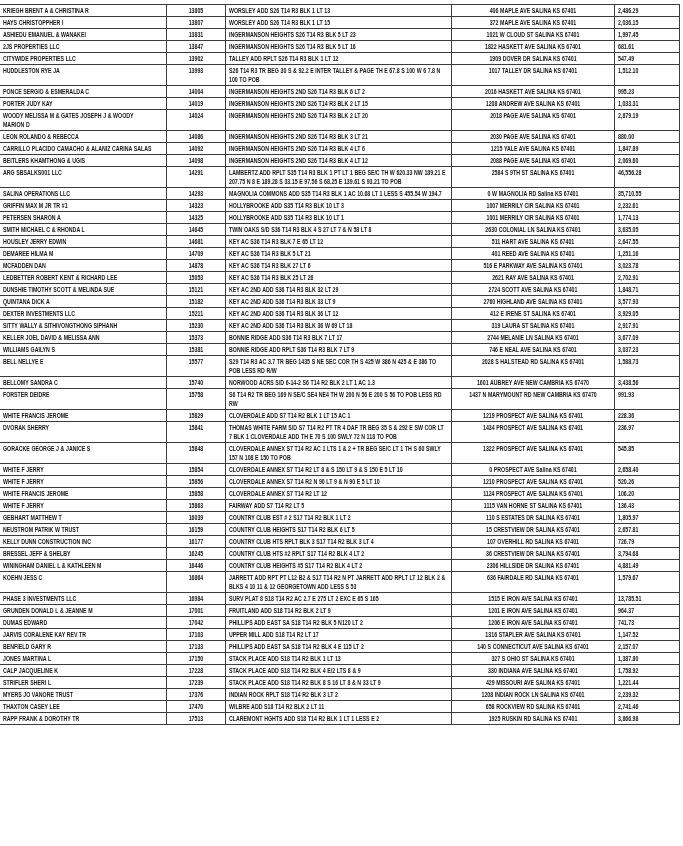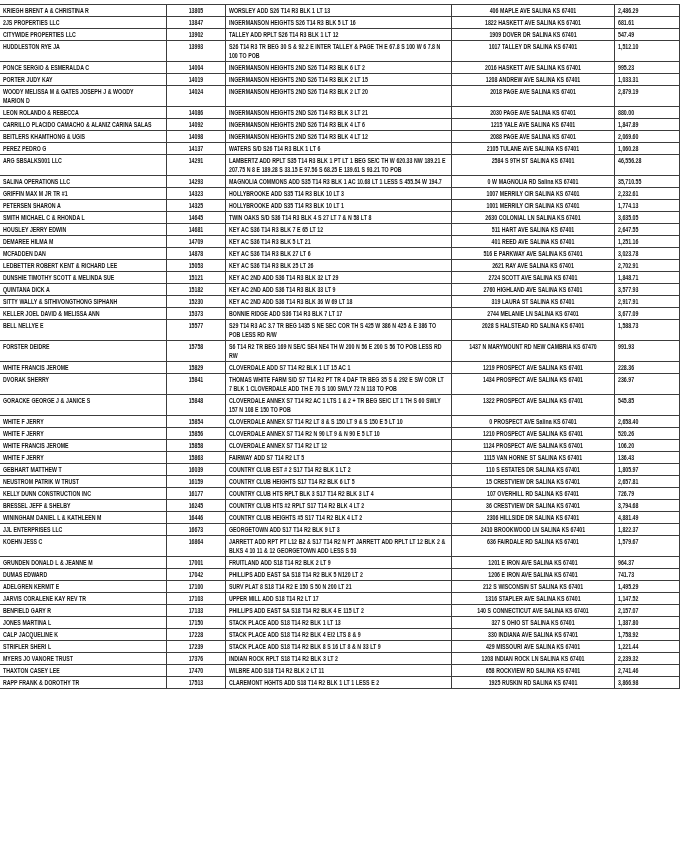--- a/index.html
+++ b/index.html
@@ -67,21 +67,55 @@
           <span class="cnd">WORSLEY ADD S26 T14 R3 BLK 1 LT 13</span>
         </td>
     <td class="c-addr center">
           <span class="cnd">406 MAPLE AVE SALINA KS 67401</span>
         </td>
     <td class="c-amt">
           <span class="cnd">2,486.29</span>
         </td>
   </tr>
 
-
+  <tr>
+    <td class="c-name">
+          <span class="cnd">HAYS CHRISTOPPHER I</span>
+        </td>
+    <td class="c-id center">
+          <span class="cnd">13807</span>
+        </td>
+    <td class="c-legal">
+          <span class="cnd">WORSLEY ADD S26 T14 R3 BLK 1 LT 15</span>
+        </td>
+    <td class="c-addr center">
+          <span class="cnd">372 MAPLE AVE SALINA KS 67401</span>
+        </td>
+    <td class="c-amt">
+          <span class="cnd">2,036.15</span>
+        </td>
+  </tr>
+
+  <tr>
+    <td class="c-name">
+          <span class="cnd">ASHIEDU EMANUEL &amp; WANAKEI</span>
+        </td>
+    <td class="c-id center">
+          <span class="cnd">13831</span>
+        </td>
+    <td class="c-legal">
+          <span class="cnd">INGERMANSON HEIGHTS S26 T14 R3 BLK 5 LT 23</span>
+        </td>
+    <td class="c-addr center">
+          <span class="cnd">1021 W CLOUD ST SALINA KS 67401</span>
+        </td>
+    <td class="c-amt">
+          <span class="cnd">1,997.45</span>
+        </td>
+  </tr>
 
   <tr>
     <td class="c-name">
           <span class="cnd">2JS PROPERTIES LLC</span>
         </td>
     <td class="c-id center">
           <span class="cnd">13847</span>
         </td>
     <td class="c-legal">
           <span class="cnd">INGERMANSON HEIGHTS S26 T14 R3 BLK 5 LT 16</span>
@@ -231,37 +265,20 @@
           <span class="cnd">INGERMANSON HEIGHTS 2ND S26 T14 R3 BLK 4 LT 12</span>
         </td>
     <td class="c-addr center">
           <span class="cnd">2088 PAGE AVE SALINA KS 67401</span>
         </td>
     <td class="c-amt">
           <span class="cnd">2,069.60</span>
         </td>
   </tr>
 
-  <tr>
-    <td class="c-name">
-          <span class="cnd">PEREZ PEDRO G</span>
-        </td>
-    <td class="c-id center">
-          <span class="cnd">14137</span>
-        </td>
-    <td class="c-legal">
-          <span class="cnd">WATERS S/D S26 T14 R3 BLK 1 LT 6</span>
-        </td>
-    <td class="c-addr center">
-          <span class="cnd">2105 TULANE AVE SALINA KS 67401</span>
-        </td>
-    <td class="c-amt">
-          <span class="cnd">1,060.28</span>
-        </td>
-  </tr>
 
 
   <tr>
     <td class="c-name">
           <span class="cnd">ARG SBSALKS001 LLC</span>
         </td>
     <td class="c-id center">
           <span class="cnd">14291</span>
         </td>
     <td class="c-legal">
@@ -448,20 +465,37 @@
           <span class="cnd">KEY AC 2ND ADD S36 T14 R3 BLK 33 LT 9</span>
         </td>
     <td class="c-addr center">
           <span class="cnd">2760 HIGHLAND AVE SALINA KS 67401</span>
         </td>
     <td class="c-amt">
           <span class="cnd">3,577.93</span>
         </td>
   </tr>
 
+  <tr>
+    <td class="c-name">
+          <span class="cnd">DEXTER INVESTMENTS LLC</span>
+        </td>
+    <td class="c-id center">
+          <span class="cnd">15211</span>
+        </td>
+    <td class="c-legal">
+          <span class="cnd">KEY AC 2ND ADD S36 T14 R3 BLK 36 LT 12</span>
+        </td>
+    <td class="c-addr center">
+          <span class="cnd">412 E IRENE ST SALINA KS 67401</span>
+        </td>
+    <td class="c-amt">
+          <span class="cnd">3,929.05</span>
+        </td>
+  </tr>
 
   <tr>
     <td class="c-name">
           <span class="cnd">SITTY WALLY &amp; SITHIVONGTHONG SIPHANH</span>
         </td>
     <td class="c-id center">
           <span class="cnd">15230</span>
         </td>
     <td class="c-legal">
           <span class="cnd">KEY AC 2ND ADD S36 T14 R3 BLK 36 W 69 LT 18</span>
@@ -486,39 +520,73 @@
           <span class="cnd">BONNIE RIDGE ADD S36 T14 R3 BLK 7 LT 17</span>
         </td>
     <td class="c-addr center">
           <span class="cnd">2744 MELANIE LN SALINA KS 67401</span>
         </td>
     <td class="c-amt">
           <span class="cnd">3,677.09</span>
         </td>
   </tr>
 
+  <tr>
+    <td class="c-name">
+          <span class="cnd">WILLIAMS GAILYN S</span>
+        </td>
+    <td class="c-id center">
+          <span class="cnd">15381</span>
+        </td>
+    <td class="c-legal">
+          <span class="cnd">BONNIE RIDGE ADD RPLT S36 T14 R3 BLK 7 LT 9</span>
+        </td>
+    <td class="c-addr center">
+          <span class="cnd">746 E NEAL AVE SALINA KS 67401</span>
+        </td>
+    <td class="c-amt">
+          <span class="cnd">3,037.23</span>
+        </td>
+  </tr>
 
   <tr>
     <td class="c-name">
           <span class="cnd">BELL NELLYE E</span>
         </td>
     <td class="c-id center">
           <span class="cnd">15577</span>
         </td>
     <td class="c-legal">
           <span class="cnd">S29 T14 R3 AC 3.7 TR BEG 1435 S NE SEC COR TH S 425 W 386 N 425 &amp; E 386 TO POB LESS RD R/W</span>
         </td>
     <td class="c-addr center">
           <span class="cnd">2028 S HALSTEAD RD SALINA KS 67401</span>
         </td>
     <td class="c-amt">
           <span class="cnd">1,588.73</span>
         </td>
   </tr>
 
+  <tr>
+    <td class="c-name">
+          <span class="cnd">BELLOMY SANDRA C</span>
+        </td>
+    <td class="c-id center">
+          <span class="cnd">15740</span>
+        </td>
+    <td class="c-legal">
+          <span class="cnd">NORWOOD ACRS S/D 6-14-2 S6 T14 R2 BLK 2 LT 1 AC 1.3</span>
+        </td>
+    <td class="c-addr center">
+          <span class="cnd">1601 AUBREY AVE NEW CAMBRIA KS 67470</span>
+        </td>
+    <td class="c-amt">
+          <span class="cnd">3,438.56</span>
+        </td>
+  </tr>
 
   <tr>
     <td class="c-name">
           <span class="cnd">FORSTER DEIDRE</span>
         </td>
     <td class="c-id center">
           <span class="cnd">15758</span>
         </td>
     <td class="c-legal">
           <span class="cnd">S6 T14 R2 TR BEG 169 N SE/C SE4 NE4 TH W 200 N 56 E 200 S 56 TO POB LESS RD RW</span>
@@ -741,56 +809,56 @@
         </td>
     <td class="c-addr center">
           <span class="cnd">2306 HILLSIDE DR SALINA KS 67401</span>
         </td>
     <td class="c-amt">
           <span class="cnd">4,881.49</span>
         </td>
   </tr>
 
 
-  <tr>
-    <td class="c-name">
-          <span class="cnd">JJL ENTERPRISES LLC</span>
-        </td>
-    <td class="c-id center">
-          <span class="cnd">16673</span>
-        </td>
-    <td class="c-legal">
-          <span class="cnd">GEORGETOWN ADD S17 T14 R2 BLK 9 LT 3</span>
-        </td>
-    <td class="c-addr center">
-          <span class="cnd">2410 BROOKWOOD LN SALINA KS 67401</span>
-        </td>
-    <td class="c-amt">
-          <span class="cnd">1,822.37</span>
-        </td>
-  </tr>
 
   <tr>
     <td class="c-name">
           <span class="cnd">KOEHN JESS C</span>
         </td>
     <td class="c-id center">
           <span class="cnd">16864</span>
         </td>
     <td class="c-legal">
           <span class="cnd">JARRETT ADD RPT PT L12 B2 &amp; S17 T14 R2 N PT JARRETT ADD RPLT LT 12 BLK 2 &amp; BLKS 4 10 11 &amp; 12 GEORGETOWN ADD LESS S 53</span>
         </td>
     <td class="c-addr center">
           <span class="cnd">636 FAIRDALE RD SALINA KS 67401</span>
         </td>
     <td class="c-amt">
           <span class="cnd">1,579.67</span>
         </td>
   </tr>
 
+  <tr>
+    <td class="c-name">
+          <span class="cnd">PHASE 3 INVESTMENTS LLC</span>
+        </td>
+    <td class="c-id center">
+          <span class="cnd">16984</span>
+        </td>
+    <td class="c-legal">
+          <span class="cnd">SURV PLAT 8 S18 T14 R2 AC 2.7 E 275 LT 2 EXC E 65 S 165</span>
+        </td>
+    <td class="c-addr center">
+          <span class="cnd">1515 E IRON AVE SALINA KS 67401</span>
+        </td>
+    <td class="c-amt">
+          <span class="cnd">13,785.51</span>
+        </td>
+  </tr>
 
   <tr>
     <td class="c-name">
           <span class="cnd">GRUNDEN DONALD L &amp; JEANNE M</span>
         </td>
     <td class="c-id center">
           <span class="cnd">17001</span>
         </td>
     <td class="c-legal">
           <span class="cnd">FRUITLAND ADD S18 T14 R2 BLK 2 LT 9</span>
@@ -814,37 +882,20 @@
           <span class="cnd">PHILLIPS ADD EAST SA S18 T14 R2 BLK 5 N120 LT 2</span>
         </td>
     <td class="c-addr center">
           <span class="cnd">1206 E IRON AVE SALINA KS 67401</span>
         </td>
     <td class="c-amt">
           <span class="cnd">741.73</span>
         </td>
   </tr>
 
-  <tr>
-    <td class="c-name">
-          <span class="cnd">ADELGREN KERMIT E</span>
-        </td>
-    <td class="c-id center">
-          <span class="cnd">17100</span>
-        </td>
-    <td class="c-legal">
-          <span class="cnd">SURV PLAT 8 S18 T14 R2 E 150 S 50 N 200 LT 21</span>
-        </td>
-    <td class="c-addr center">
-          <span class="cnd">212 S WISCONSIN ST SALINA KS 67401</span>
-        </td>
-    <td class="c-amt">
-          <span class="cnd">1,495.29</span>
-        </td>
-  </tr>
 
   <tr>
     <td class="c-name">
           <span class="cnd">JARVIS CORALENE KAY REV TR</span>
         </td>
     <td class="c-id center">
           <span class="cnd">17103</span>
         </td>
     <td class="c-legal">
           <span class="cnd">UPPER MILL ADD S18 T14 R2 LT 17</span>

